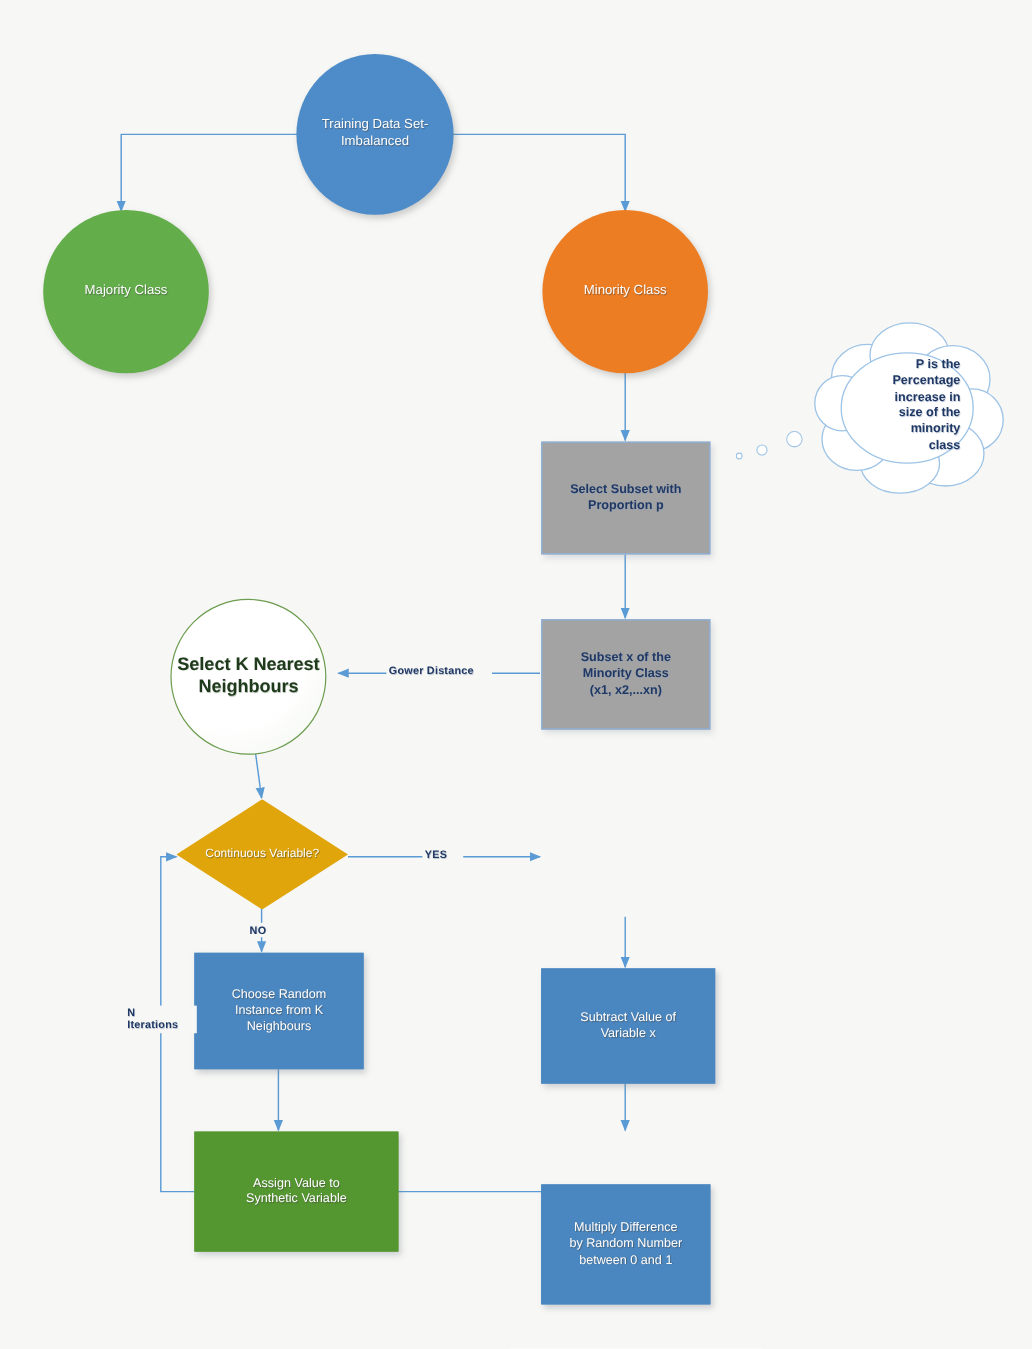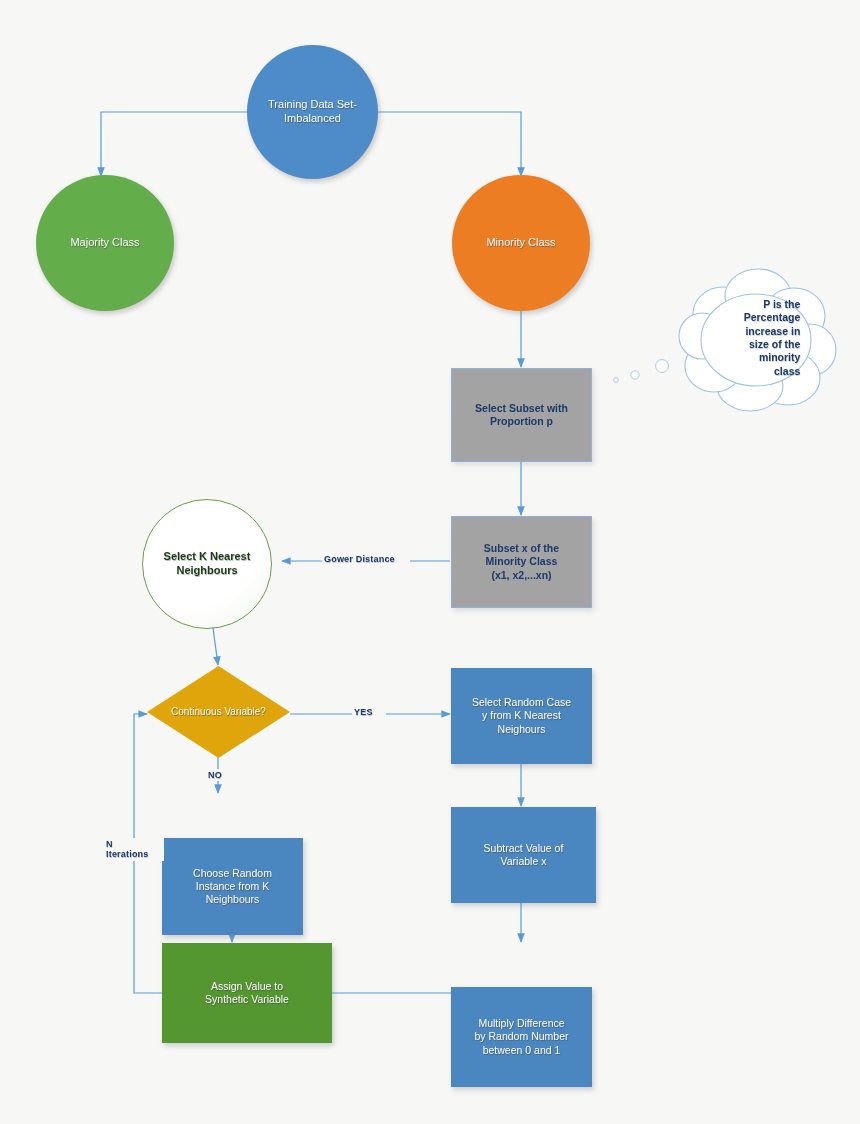--- a/index.html
+++ b/index.html
@@ -218,49 +218,44 @@
     <span class="label">Select Subset with
 Proportion p</span>
   </div>
 
   <div class="node box-white" style="left:451px; top:516px; width:141px; height:92px; font-size:10.5px;">
     <span class="label">Subset x of the
 Minority Class
 (x1, x2,...xn)</span>
   </div>
 
-  <div class="node ellipse ellipse-white" style="left:142px; top:499px; width:130px; height:130px; font-size:11px;">
+  <div class="node ellipse ellipse-white" style="left:142px; top:499px; width:130px; height:130px; font-size:15px;">
     <span class="label">Select K Nearest
 Neighbours</span>
   </div>
 
   <div class="diamond-wrap" style="left:147px; top:666px; width:143px; height:92px;">
     <div class="diamond-shape"></div>
     <div class="diamond-text" style="font-size:10px;">Continuous
 Variable?</div>
   </div>
 
-  <div class="node box-blue" style="left:451px; top:668px; width:141px; height:96px; font-size:10.5px;">
-    <span class="label">Select Random Case
-y from K Nearest
-Neighours</span>
-  </div>
 
   <div class="node box-blue" style="left:451px; top:807px; width:145px; height:96px; font-size:10.5px;">
     <span class="label">Subtract Value of
 Variable x</span>
   </div>
 
   <div class="node box-blue" style="left:451px; top:943px; width:141px; height:100px; font-size:10.5px;margin-top:44px;">
     <span class="label">Multiply Difference
 by Random Number
 between 0 and 1</span>
   </div>
 
-  <div class="node box-blue" style="left:162px; top:794px; width:141px; height:97px; font-size:10.5px;margin-top:44px;">
+  <div class="node box-blue" style="left:162px; top:794px; width:141px; height:97px; font-size:10.5px;">
     <span class="label">Choose Random
 Instance from K
 Neighbours</span>
   </div>
 
   <div class="node box-green" style="left:162px; top:943px; width:170px; height:100px; font-size:10.5px;">
     <span class="label">Assign Value to
 Synthetic Variable</span>
   </div>
 

